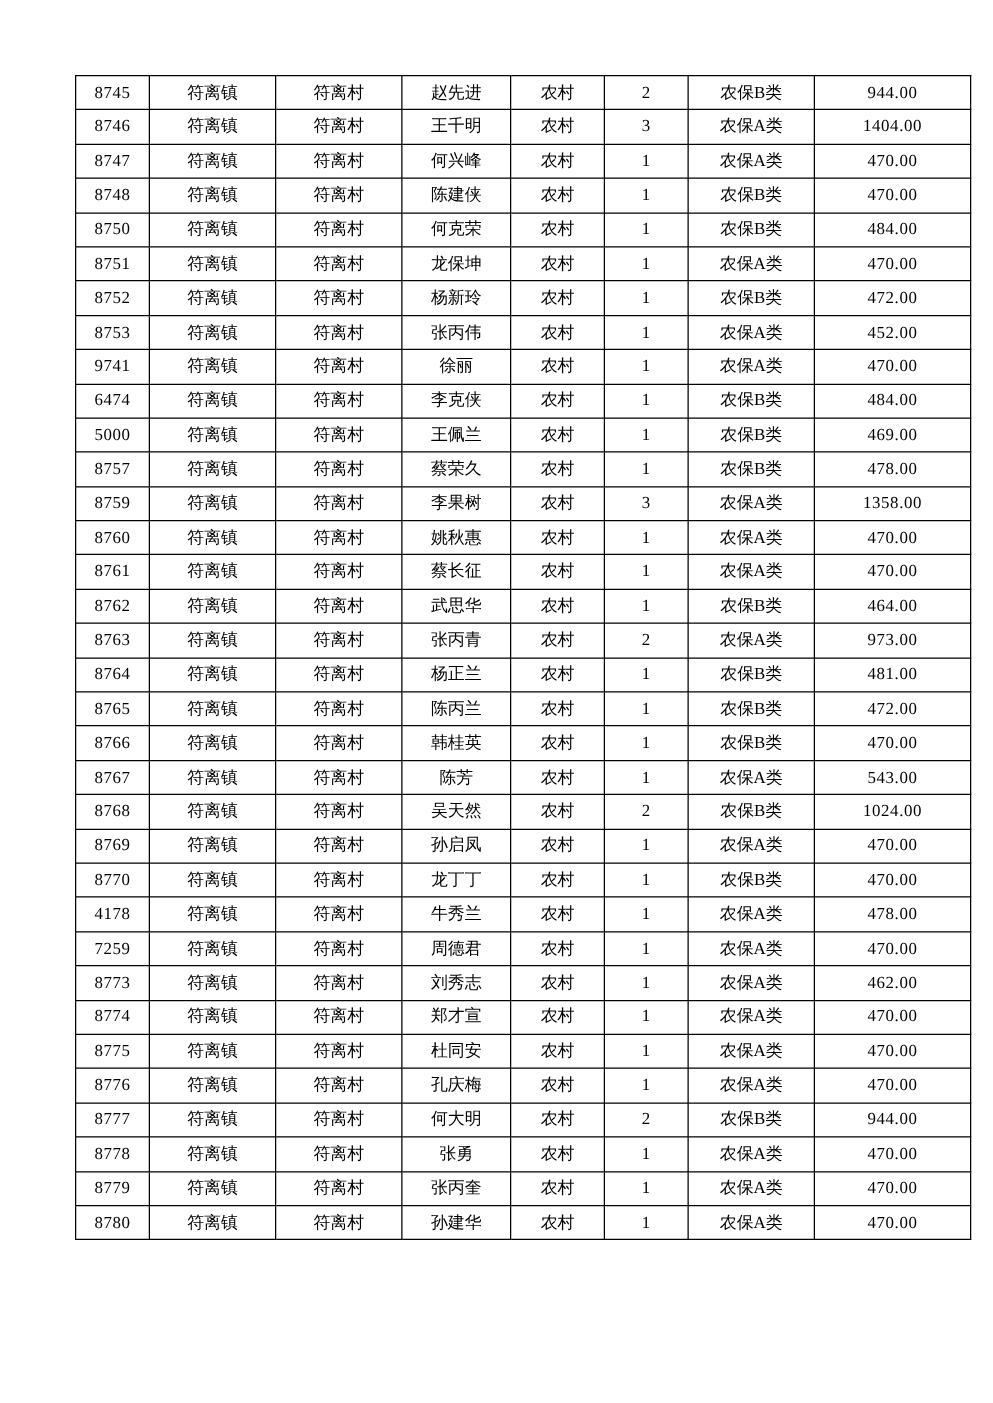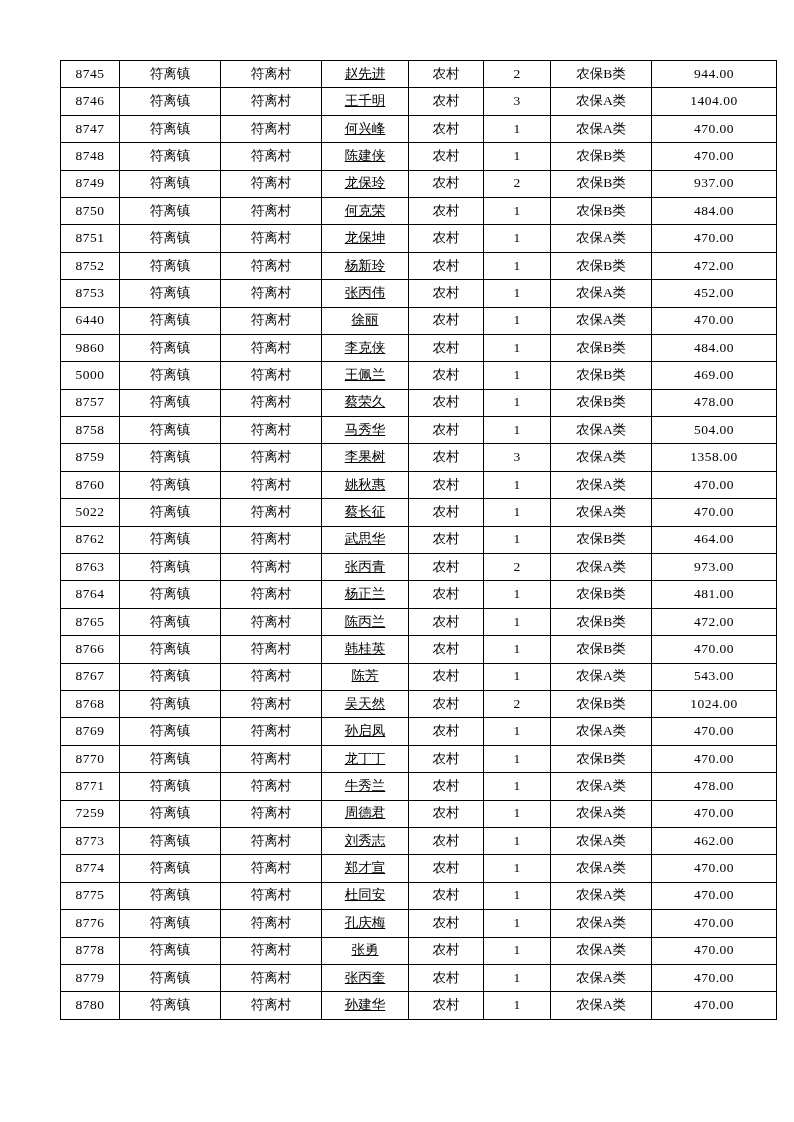--- a/index.html
+++ b/index.html
@@ -32,21 +32,21 @@
     text-align: center;
     vertical-align: middle;
     font-size: 13.5px;
     line-height: 1.1;
     white-space: nowrap;
     overflow: hidden;
   }
   td.col-seq    { width: 54px; }
   td.col-town   { width: 96px; }
   td.col-village{ width: 96px; }
-  td.col-name   { width: 82px; text-decoration: underline; }
+  td.col-name   { width: 82px; }
   td.col-type   { width: 70px; }
   td.col-count  { width: 62px; }
   td.col-cat    { width: 96px; margin-left: 24px; }
   td.col-amount { width: 120px; }
   .num {
     font-family: "Liberation Serif", "DejaVu Serif", serif;
     letter-spacing: 0.5px;
   }
 </style>
 </head>
@@ -89,298 +89,288 @@
           <td class="col-seq num">8748</td>
           <td class="col-town">符离镇</td>
           <td class="col-village">符离村</td>
           <td class="col-name">陈建侠</td>
           <td class="col-type">农村</td>
           <td class="col-count num">1</td>
           <td class="col-cat">农保B类</td>
           <td class="col-amount num">470.00</td>
         </tr>
         <tr>
-          <td class="col-seq num">8749</td>
-          <td class="col-town">符离镇</td>
-          <td class="col-village">符离村</td>
-          <td class="col-name">龙保玲</td>
+          <td class="col-seq num">8750</td>
+          <td class="col-town">符离镇</td>
+          <td class="col-village">符离村</td>
+          <td class="col-name">何克荣</td>
+          <td class="col-type">农村</td>
+          <td class="col-count num">1</td>
+          <td class="col-cat">农保B类</td>
+          <td class="col-amount num">484.00</td>
+        </tr>
+        <tr>
+          <td class="col-seq num">8751</td>
+          <td class="col-town">符离镇</td>
+          <td class="col-village">符离村</td>
+          <td class="col-name">龙保坤</td>
+          <td class="col-type">农村</td>
+          <td class="col-count num">1</td>
+          <td class="col-cat">农保A类</td>
+          <td class="col-amount num">470.00</td>
+        </tr>
+        <tr>
+          <td class="col-seq num">8752</td>
+          <td class="col-town">符离镇</td>
+          <td class="col-village">符离村</td>
+          <td class="col-name">杨新玲</td>
+          <td class="col-type">农村</td>
+          <td class="col-count num">1</td>
+          <td class="col-cat">农保B类</td>
+          <td class="col-amount num">472.00</td>
+        </tr>
+        <tr>
+          <td class="col-seq num">8753</td>
+          <td class="col-town">符离镇</td>
+          <td class="col-village">符离村</td>
+          <td class="col-name">张丙伟</td>
+          <td class="col-type">农村</td>
+          <td class="col-count num">1</td>
+          <td class="col-cat">农保A类</td>
+          <td class="col-amount num">452.00</td>
+        </tr>
+        <tr>
+          <td class="col-seq num">9741</td>
+          <td class="col-town">符离镇</td>
+          <td class="col-village">符离村</td>
+          <td class="col-name">徐丽</td>
+          <td class="col-type">农村</td>
+          <td class="col-count num">1</td>
+          <td class="col-cat">农保A类</td>
+          <td class="col-amount num">470.00</td>
+        </tr>
+        <tr>
+          <td class="col-seq num">6474</td>
+          <td class="col-town">符离镇</td>
+          <td class="col-village">符离村</td>
+          <td class="col-name">李克侠</td>
+          <td class="col-type">农村</td>
+          <td class="col-count num">1</td>
+          <td class="col-cat">农保B类</td>
+          <td class="col-amount num">484.00</td>
+        </tr>
+        <tr>
+          <td class="col-seq num">5000</td>
+          <td class="col-town">符离镇</td>
+          <td class="col-village">符离村</td>
+          <td class="col-name">王佩兰</td>
+          <td class="col-type">农村</td>
+          <td class="col-count num">1</td>
+          <td class="col-cat">农保B类</td>
+          <td class="col-amount num">469.00</td>
+        </tr>
+        <tr>
+          <td class="col-seq num">8757</td>
+          <td class="col-town">符离镇</td>
+          <td class="col-village">符离村</td>
+          <td class="col-name">蔡荣久</td>
+          <td class="col-type">农村</td>
+          <td class="col-count num">1</td>
+          <td class="col-cat">农保B类</td>
+          <td class="col-amount num">478.00</td>
+        </tr>
+        <tr>
+          <td class="col-seq num">8759</td>
+          <td class="col-town">符离镇</td>
+          <td class="col-village">符离村</td>
+          <td class="col-name">李果树</td>
+          <td class="col-type">农村</td>
+          <td class="col-count num">3</td>
+          <td class="col-cat">农保A类</td>
+          <td class="col-amount num">1358.00</td>
+        </tr>
+        <tr>
+          <td class="col-seq num">8760</td>
+          <td class="col-town">符离镇</td>
+          <td class="col-village">符离村</td>
+          <td class="col-name">姚秋惠</td>
+          <td class="col-type">农村</td>
+          <td class="col-count num">1</td>
+          <td class="col-cat">农保A类</td>
+          <td class="col-amount num">470.00</td>
+        </tr>
+        <tr>
+          <td class="col-seq num">8761</td>
+          <td class="col-town">符离镇</td>
+          <td class="col-village">符离村</td>
+          <td class="col-name">蔡长征</td>
+          <td class="col-type">农村</td>
+          <td class="col-count num">1</td>
+          <td class="col-cat">农保A类</td>
+          <td class="col-amount num">470.00</td>
+        </tr>
+        <tr>
+          <td class="col-seq num">8762</td>
+          <td class="col-town">符离镇</td>
+          <td class="col-village">符离村</td>
+          <td class="col-name">武思华</td>
+          <td class="col-type">农村</td>
+          <td class="col-count num">1</td>
+          <td class="col-cat">农保B类</td>
+          <td class="col-amount num">464.00</td>
+        </tr>
+        <tr>
+          <td class="col-seq num">8763</td>
+          <td class="col-town">符离镇</td>
+          <td class="col-village">符离村</td>
+          <td class="col-name">张丙青</td>
           <td class="col-type">农村</td>
           <td class="col-count num">2</td>
-          <td class="col-cat">农保B类</td>
-          <td class="col-amount num">937.00</td>
-        </tr>
-        <tr>
-          <td class="col-seq num">8750</td>
-          <td class="col-town">符离镇</td>
-          <td class="col-village">符离村</td>
-          <td class="col-name">何克荣</td>
-          <td class="col-type">农村</td>
-          <td class="col-count num">1</td>
-          <td class="col-cat">农保B类</td>
-          <td class="col-amount num">484.00</td>
-        </tr>
-        <tr>
-          <td class="col-seq num">8751</td>
-          <td class="col-town">符离镇</td>
-          <td class="col-village">符离村</td>
-          <td class="col-name">龙保坤</td>
-          <td class="col-type">农村</td>
-          <td class="col-count num">1</td>
-          <td class="col-cat">农保A类</td>
-          <td class="col-amount num">470.00</td>
-        </tr>
-        <tr>
-          <td class="col-seq num">8752</td>
-          <td class="col-town">符离镇</td>
-          <td class="col-village">符离村</td>
-          <td class="col-name">杨新玲</td>
+          <td class="col-cat">农保A类</td>
+          <td class="col-amount num">973.00</td>
+        </tr>
+        <tr>
+          <td class="col-seq num">8764</td>
+          <td class="col-town">符离镇</td>
+          <td class="col-village">符离村</td>
+          <td class="col-name">杨正兰</td>
+          <td class="col-type">农村</td>
+          <td class="col-count num">1</td>
+          <td class="col-cat">农保B类</td>
+          <td class="col-amount num">481.00</td>
+        </tr>
+        <tr>
+          <td class="col-seq num">8765</td>
+          <td class="col-town">符离镇</td>
+          <td class="col-village">符离村</td>
+          <td class="col-name">陈丙兰</td>
           <td class="col-type">农村</td>
           <td class="col-count num">1</td>
           <td class="col-cat">农保B类</td>
           <td class="col-amount num">472.00</td>
         </tr>
         <tr>
-          <td class="col-seq num">8753</td>
-          <td class="col-town">符离镇</td>
-          <td class="col-village">符离村</td>
-          <td class="col-name">张丙伟</td>
-          <td class="col-type">农村</td>
-          <td class="col-count num">1</td>
-          <td class="col-cat">农保A类</td>
-          <td class="col-amount num">452.00</td>
-        </tr>
-        <tr>
-          <td class="col-seq num">6440</td>
-          <td class="col-town">符离镇</td>
-          <td class="col-village">符离村</td>
-          <td class="col-name">徐丽</td>
-          <td class="col-type">农村</td>
-          <td class="col-count num">1</td>
-          <td class="col-cat">农保A类</td>
-          <td class="col-amount num">470.00</td>
-        </tr>
-        <tr>
-          <td class="col-seq num">9860</td>
-          <td class="col-town">符离镇</td>
-          <td class="col-village">符离村</td>
-          <td class="col-name">李克侠</td>
-          <td class="col-type">农村</td>
-          <td class="col-count num">1</td>
-          <td class="col-cat">农保B类</td>
-          <td class="col-amount num">484.00</td>
-        </tr>
-        <tr>
-          <td class="col-seq num">5000</td>
-          <td class="col-town">符离镇</td>
-          <td class="col-village">符离村</td>
-          <td class="col-name">王佩兰</td>
-          <td class="col-type">农村</td>
-          <td class="col-count num">1</td>
-          <td class="col-cat">农保B类</td>
-          <td class="col-amount num">469.00</td>
-        </tr>
-        <tr>
-          <td class="col-seq num">8757</td>
-          <td class="col-town">符离镇</td>
-          <td class="col-village">符离村</td>
-          <td class="col-name">蔡荣久</td>
-          <td class="col-type">农村</td>
-          <td class="col-count num">1</td>
-          <td class="col-cat">农保B类</td>
+          <td class="col-seq num">8766</td>
+          <td class="col-town">符离镇</td>
+          <td class="col-village">符离村</td>
+          <td class="col-name">韩桂英</td>
+          <td class="col-type">农村</td>
+          <td class="col-count num">1</td>
+          <td class="col-cat">农保B类</td>
+          <td class="col-amount num">470.00</td>
+        </tr>
+        <tr>
+          <td class="col-seq num">8767</td>
+          <td class="col-town">符离镇</td>
+          <td class="col-village">符离村</td>
+          <td class="col-name">陈芳</td>
+          <td class="col-type">农村</td>
+          <td class="col-count num">1</td>
+          <td class="col-cat">农保A类</td>
+          <td class="col-amount num">543.00</td>
+        </tr>
+        <tr>
+          <td class="col-seq num">8768</td>
+          <td class="col-town">符离镇</td>
+          <td class="col-village">符离村</td>
+          <td class="col-name">吴天然</td>
+          <td class="col-type">农村</td>
+          <td class="col-count num">2</td>
+          <td class="col-cat">农保B类</td>
+          <td class="col-amount num">1024.00</td>
+        </tr>
+        <tr>
+          <td class="col-seq num">8769</td>
+          <td class="col-town">符离镇</td>
+          <td class="col-village">符离村</td>
+          <td class="col-name">孙启凤</td>
+          <td class="col-type">农村</td>
+          <td class="col-count num">1</td>
+          <td class="col-cat">农保A类</td>
+          <td class="col-amount num">470.00</td>
+        </tr>
+        <tr>
+          <td class="col-seq num">8770</td>
+          <td class="col-town">符离镇</td>
+          <td class="col-village">符离村</td>
+          <td class="col-name">龙丁丁</td>
+          <td class="col-type">农村</td>
+          <td class="col-count num">1</td>
+          <td class="col-cat">农保B类</td>
+          <td class="col-amount num">470.00</td>
+        </tr>
+        <tr>
+          <td class="col-seq num">4178</td>
+          <td class="col-town">符离镇</td>
+          <td class="col-village">符离村</td>
+          <td class="col-name">牛秀兰</td>
+          <td class="col-type">农村</td>
+          <td class="col-count num">1</td>
+          <td class="col-cat">农保A类</td>
           <td class="col-amount num">478.00</td>
         </tr>
         <tr>
-          <td class="col-seq num">8758</td>
-          <td class="col-town">符离镇</td>
-          <td class="col-village">符离村</td>
-          <td class="col-name">马秀华</td>
-          <td class="col-type">农村</td>
-          <td class="col-count num">1</td>
-          <td class="col-cat">农保A类</td>
-          <td class="col-amount num">504.00</td>
-        </tr>
-        <tr>
-          <td class="col-seq num">8759</td>
-          <td class="col-town">符离镇</td>
-          <td class="col-village">符离村</td>
-          <td class="col-name">李果树</td>
-          <td class="col-type">农村</td>
-          <td class="col-count num">3</td>
-          <td class="col-cat">农保A类</td>
-          <td class="col-amount num">1358.00</td>
-        </tr>
-        <tr>
-          <td class="col-seq num">8760</td>
-          <td class="col-town">符离镇</td>
-          <td class="col-village">符离村</td>
-          <td class="col-name">姚秋惠</td>
-          <td class="col-type">农村</td>
-          <td class="col-count num">1</td>
-          <td class="col-cat">农保A类</td>
-          <td class="col-amount num">470.00</td>
-        </tr>
-        <tr>
-          <td class="col-seq num">5022</td>
-          <td class="col-town">符离镇</td>
-          <td class="col-village">符离村</td>
-          <td class="col-name">蔡长征</td>
-          <td class="col-type">农村</td>
-          <td class="col-count num">1</td>
-          <td class="col-cat">农保A类</td>
-          <td class="col-amount num">470.00</td>
-        </tr>
-        <tr>
-          <td class="col-seq num">8762</td>
-          <td class="col-town">符离镇</td>
-          <td class="col-village">符离村</td>
-          <td class="col-name">武思华</td>
-          <td class="col-type">农村</td>
-          <td class="col-count num">1</td>
-          <td class="col-cat">农保B类</td>
-          <td class="col-amount num">464.00</td>
-        </tr>
-        <tr>
-          <td class="col-seq num">8763</td>
-          <td class="col-town">符离镇</td>
-          <td class="col-village">符离村</td>
-          <td class="col-name">张丙青</td>
+          <td class="col-seq num">7259</td>
+          <td class="col-town">符离镇</td>
+          <td class="col-village">符离村</td>
+          <td class="col-name">周德君</td>
+          <td class="col-type">农村</td>
+          <td class="col-count num">1</td>
+          <td class="col-cat">农保A类</td>
+          <td class="col-amount num">470.00</td>
+        </tr>
+        <tr>
+          <td class="col-seq num">8773</td>
+          <td class="col-town">符离镇</td>
+          <td class="col-village">符离村</td>
+          <td class="col-name">刘秀志</td>
+          <td class="col-type">农村</td>
+          <td class="col-count num">1</td>
+          <td class="col-cat">农保A类</td>
+          <td class="col-amount num">462.00</td>
+        </tr>
+        <tr>
+          <td class="col-seq num">8774</td>
+          <td class="col-town">符离镇</td>
+          <td class="col-village">符离村</td>
+          <td class="col-name">郑才宣</td>
+          <td class="col-type">农村</td>
+          <td class="col-count num">1</td>
+          <td class="col-cat">农保A类</td>
+          <td class="col-amount num">470.00</td>
+        </tr>
+        <tr>
+          <td class="col-seq num">8775</td>
+          <td class="col-town">符离镇</td>
+          <td class="col-village">符离村</td>
+          <td class="col-name">杜同安</td>
+          <td class="col-type">农村</td>
+          <td class="col-count num">1</td>
+          <td class="col-cat">农保A类</td>
+          <td class="col-amount num">470.00</td>
+        </tr>
+        <tr>
+          <td class="col-seq num">8776</td>
+          <td class="col-town">符离镇</td>
+          <td class="col-village">符离村</td>
+          <td class="col-name">孔庆梅</td>
+          <td class="col-type">农村</td>
+          <td class="col-count num">1</td>
+          <td class="col-cat">农保A类</td>
+          <td class="col-amount num">470.00</td>
+        </tr>
+        <tr>
+          <td class="col-seq num">8777</td>
+          <td class="col-town">符离镇</td>
+          <td class="col-village">符离村</td>
+          <td class="col-name">何大明</td>
           <td class="col-type">农村</td>
           <td class="col-count num">2</td>
-          <td class="col-cat">农保A类</td>
-          <td class="col-amount num">973.00</td>
-        </tr>
-        <tr>
-          <td class="col-seq num">8764</td>
-          <td class="col-town">符离镇</td>
-          <td class="col-village">符离村</td>
-          <td class="col-name">杨正兰</td>
-          <td class="col-type">农村</td>
-          <td class="col-count num">1</td>
-          <td class="col-cat">农保B类</td>
-          <td class="col-amount num">481.00</td>
-        </tr>
-        <tr>
-          <td class="col-seq num">8765</td>
-          <td class="col-town">符离镇</td>
-          <td class="col-village">符离村</td>
-          <td class="col-name">陈丙兰</td>
-          <td class="col-type">农村</td>
-          <td class="col-count num">1</td>
-          <td class="col-cat">农保B类</td>
-          <td class="col-amount num">472.00</td>
-        </tr>
-        <tr>
-          <td class="col-seq num">8766</td>
-          <td class="col-town">符离镇</td>
-          <td class="col-village">符离村</td>
-          <td class="col-name">韩桂英</td>
-          <td class="col-type">农村</td>
-          <td class="col-count num">1</td>
-          <td class="col-cat">农保B类</td>
-          <td class="col-amount num">470.00</td>
-        </tr>
-        <tr>
-          <td class="col-seq num">8767</td>
-          <td class="col-town">符离镇</td>
-          <td class="col-village">符离村</td>
-          <td class="col-name">陈芳</td>
-          <td class="col-type">农村</td>
-          <td class="col-count num">1</td>
-          <td class="col-cat">农保A类</td>
-          <td class="col-amount num">543.00</td>
-        </tr>
-        <tr>
-          <td class="col-seq num">8768</td>
-          <td class="col-town">符离镇</td>
-          <td class="col-village">符离村</td>
-          <td class="col-name">吴天然</td>
-          <td class="col-type">农村</td>
-          <td class="col-count num">2</td>
-          <td class="col-cat">农保B类</td>
-          <td class="col-amount num">1024.00</td>
-        </tr>
-        <tr>
-          <td class="col-seq num">8769</td>
-          <td class="col-town">符离镇</td>
-          <td class="col-village">符离村</td>
-          <td class="col-name">孙启凤</td>
-          <td class="col-type">农村</td>
-          <td class="col-count num">1</td>
-          <td class="col-cat">农保A类</td>
-          <td class="col-amount num">470.00</td>
-        </tr>
-        <tr>
-          <td class="col-seq num">8770</td>
-          <td class="col-town">符离镇</td>
-          <td class="col-village">符离村</td>
-          <td class="col-name">龙丁丁</td>
-          <td class="col-type">农村</td>
-          <td class="col-count num">1</td>
-          <td class="col-cat">农保B类</td>
-          <td class="col-amount num">470.00</td>
-        </tr>
-        <tr>
-          <td class="col-seq num">8771</td>
-          <td class="col-town">符离镇</td>
-          <td class="col-village">符离村</td>
-          <td class="col-name">牛秀兰</td>
-          <td class="col-type">农村</td>
-          <td class="col-count num">1</td>
-          <td class="col-cat">农保A类</td>
-          <td class="col-amount num">478.00</td>
-        </tr>
-        <tr>
-          <td class="col-seq num">7259</td>
-          <td class="col-town">符离镇</td>
-          <td class="col-village">符离村</td>
-          <td class="col-name">周德君</td>
-          <td class="col-type">农村</td>
-          <td class="col-count num">1</td>
-          <td class="col-cat">农保A类</td>
-          <td class="col-amount num">470.00</td>
-        </tr>
-        <tr>
-          <td class="col-seq num">8773</td>
-          <td class="col-town">符离镇</td>
-          <td class="col-village">符离村</td>
-          <td class="col-name">刘秀志</td>
-          <td class="col-type">农村</td>
-          <td class="col-count num">1</td>
-          <td class="col-cat">农保A类</td>
-          <td class="col-amount num">462.00</td>
-        </tr>
-        <tr>
-          <td class="col-seq num">8774</td>
-          <td class="col-town">符离镇</td>
-          <td class="col-village">符离村</td>
-          <td class="col-name">郑才宣</td>
-          <td class="col-type">农村</td>
-          <td class="col-count num">1</td>
-          <td class="col-cat">农保A类</td>
-          <td class="col-amount num">470.00</td>
-        </tr>
-        <tr>
-          <td class="col-seq num">8775</td>
-          <td class="col-town">符离镇</td>
-          <td class="col-village">符离村</td>
-          <td class="col-name">杜同安</td>
-          <td class="col-type">农村</td>
-          <td class="col-count num">1</td>
-          <td class="col-cat">农保A类</td>
-          <td class="col-amount num">470.00</td>
-        </tr>
-        <tr>
-          <td class="col-seq num">8776</td>
-          <td class="col-town">符离镇</td>
-          <td class="col-village">符离村</td>
-          <td class="col-name">孔庆梅</td>
-          <td class="col-type">农村</td>
-          <td class="col-count num">1</td>
-          <td class="col-cat">农保A类</td>
-          <td class="col-amount num">470.00</td>
+          <td class="col-cat">农保B类</td>
+          <td class="col-amount num">944.00</td>
         </tr>
         <tr>
           <td class="col-seq num">8778</td>
           <td class="col-town">符离镇</td>
           <td class="col-village">符离村</td>
           <td class="col-name">张勇</td>
           <td class="col-type">农村</td>
           <td class="col-count num">1</td>
           <td class="col-cat">农保A类</td>
           <td class="col-amount num">470.00</td>

